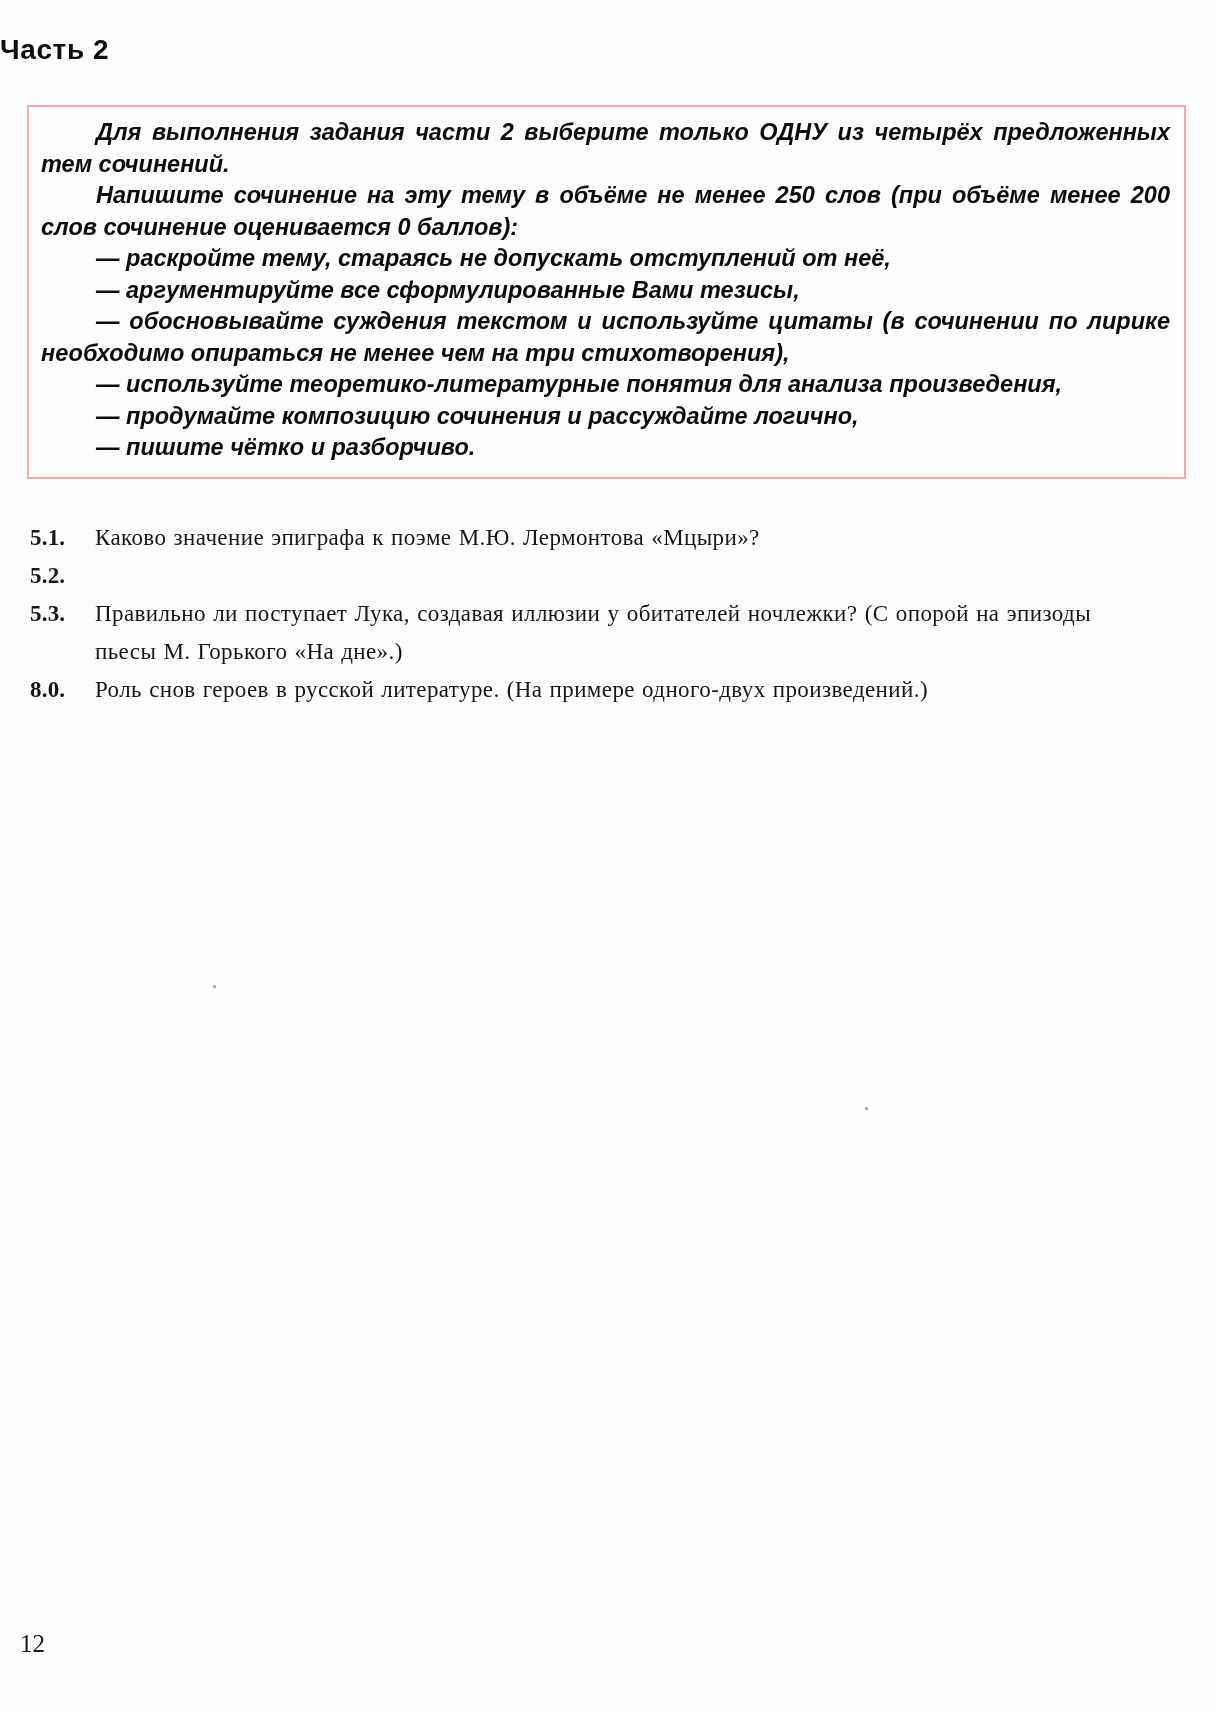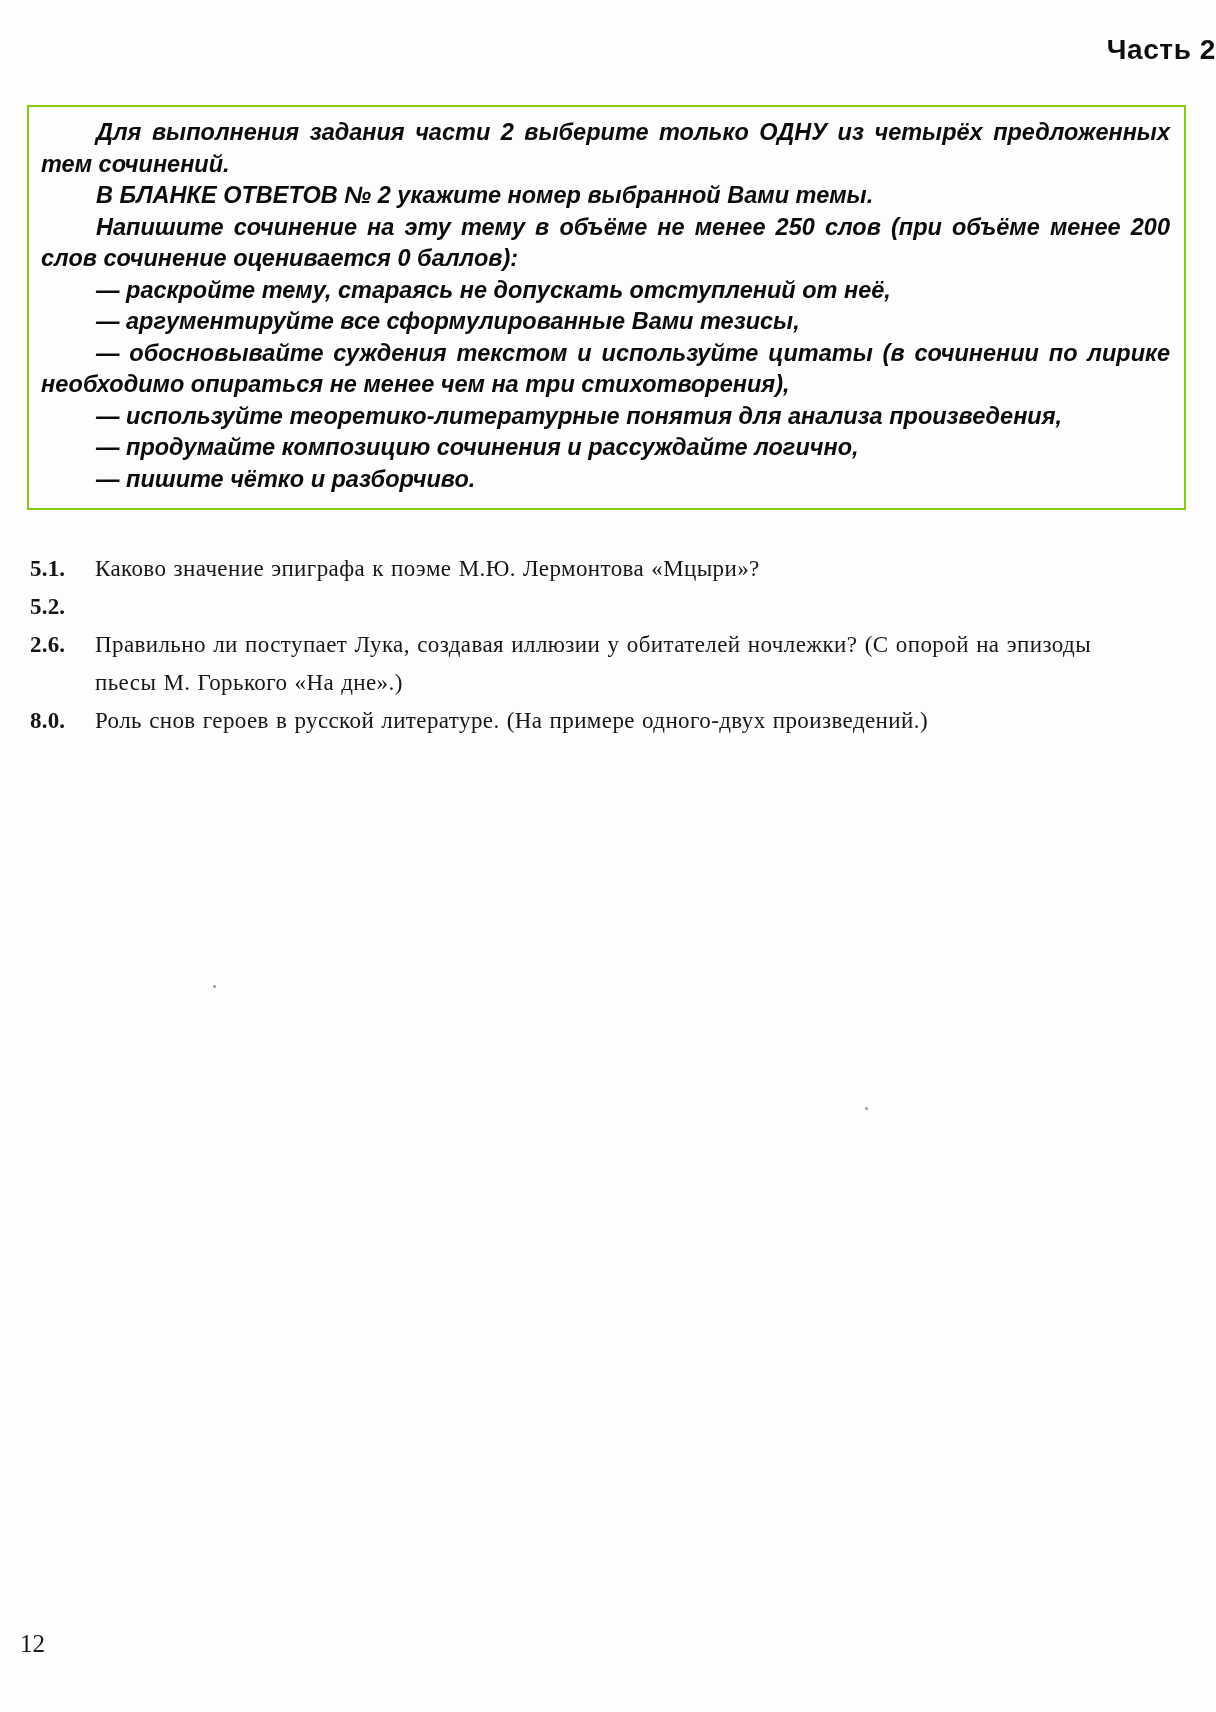--- a/index.html
+++ b/index.html
@@ -14,29 +14,29 @@
     background: #fdfdfd;
     color: #121212;
     overflow: hidden;
   }
   .title {
     margin: 34px 0 0 0;
     font-family: "Liberation Sans", sans-serif;
     font-weight: 700;
     font-size: 28px;
     line-height: 32px;
-    text-align: right;
+    text-align: left;
     letter-spacing: 0.6px;
     color: #0e0e0e;
   }
   .instruction-box {
     box-sizing: border-box;
     margin: 39px 30px 0 27px;
     width: 1159px;
-    border: 2px solid #84cc16;
+    border: 2px solid #fca5a5;
     padding: 10px 14px 13px 12px;
     font-family: "Liberation Sans", sans-serif;
     font-style: italic;
     font-weight: 700;
     font-size: 23.5px;
     line-height: 31.5px;
     text-align: justify;
     color: #0c0c0c;
   }
   .instr {
@@ -91,40 +91,39 @@
 </style>
 </head>
 <body>
 
 <div class="page">
 
   <h1 class="title">Часть 2</h1>
 
   <div class="instruction-box">
     <p class="instr">Для выполнения задания части 2 выберите только ОДНУ из четырёх предложенных тем сочинений.</p>
-    <p class="instr">В БЛАНКЕ ОТВЕТОВ № 2 укажите номер выбранной Вами темы.</p>
     <p class="instr">Напишите сочинение на эту тему в объёме не менее 250 слов (при объёме менее 200 слов сочинение оценивается 0 баллов):</p>
     <p class="instr">— раскройте тему, стараясь не допускать отступлений от неё,</p>
     <p class="instr">— аргументируйте все сформулированные Вами тезисы,</p>
     <p class="instr">— обосновывайте суждения текстом и используйте цитаты (в сочинении по лирике необходимо опираться не менее чем на три стихотворения),</p>
     <p class="instr">— используйте теоретико-литературные понятия для анализа произведения,</p>
     <p class="instr">— продумайте композицию сочинения и рассуждайте логично,</p>
     <p class="instr">— пишите чётко и разборчиво.</p>
   </div>
 
   <div class="topics">
     <div class="topic">
       <span class="topic-num">5.1.</span>
       <span class="topic-text">Каково значение эпиграфа к поэме М.Ю. Лермонтова «Мцыри»?</span>
     </div>
     <div class="topic">
       <span class="topic-num">5.2.</span>
     </div>
     <div class="topic">
-      <span class="topic-num">2.6.</span>
+      <span class="topic-num">5.3.</span>
       <span class="topic-text">Правильно ли поступает Лука, создавая иллюзии у обитателей ночлежки? (С опорой на эпизоды пьесы М. Горького «На дне».)</span>
     </div>
     <div class="topic">
       <span class="topic-num">8.0.</span>
       <span class="topic-text">Роль снов героев в русской литературе. (На примере одного-двух произведений.)</span>
     </div>
   </div>
 
   <div class="speck speck-1"></div>
   <div class="speck speck-2"></div>

